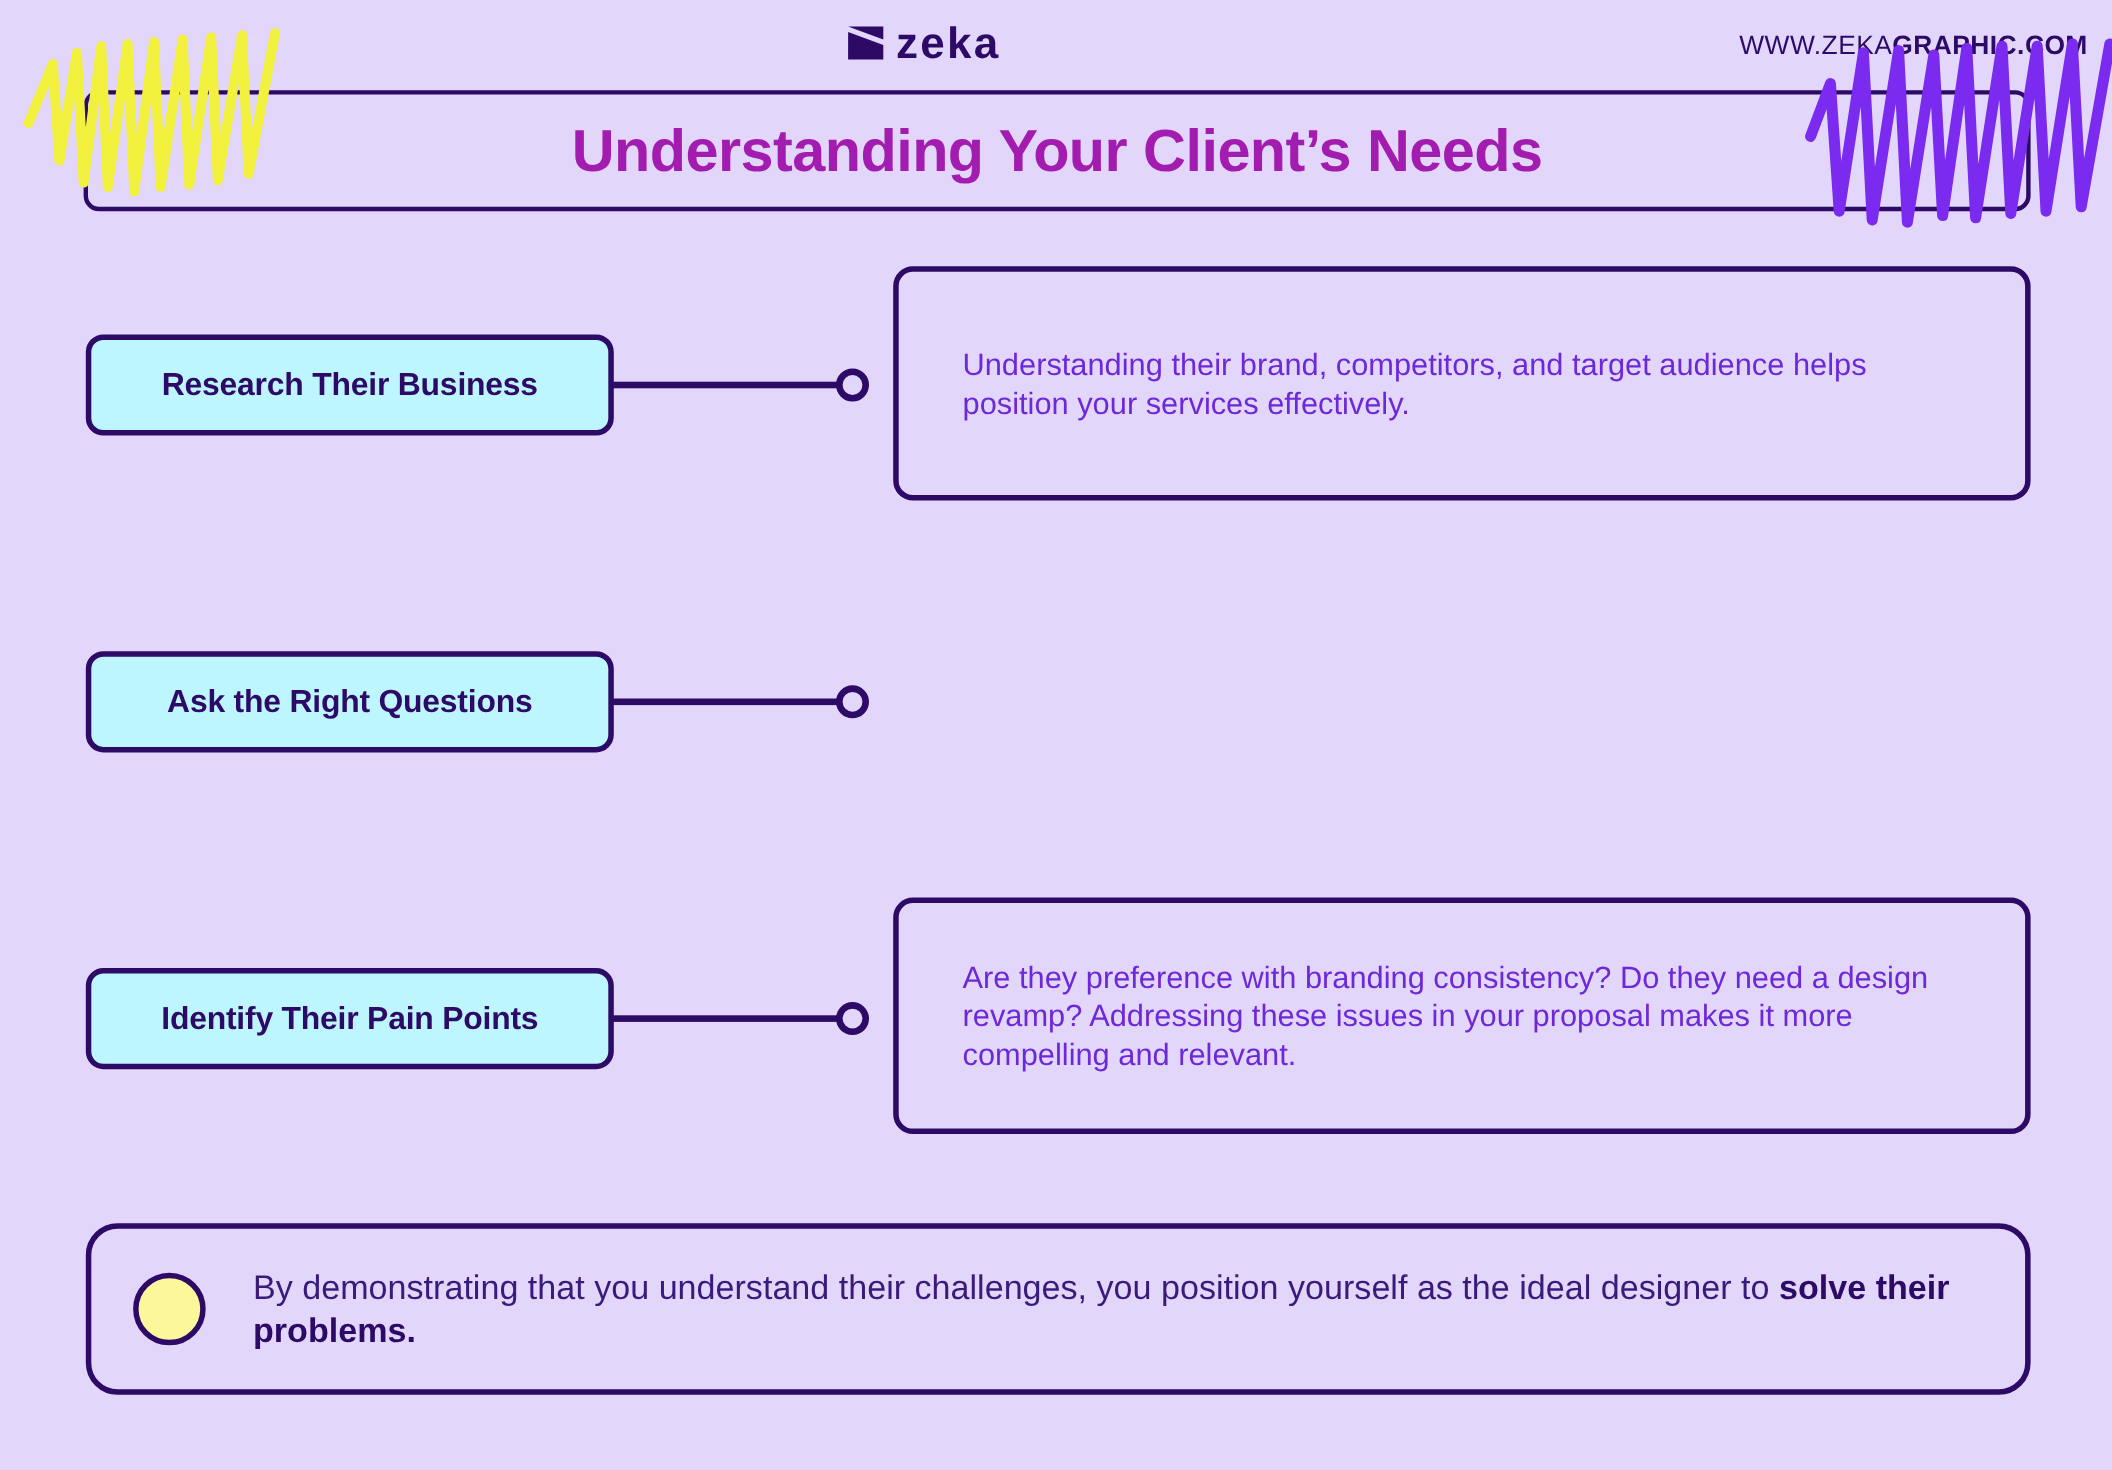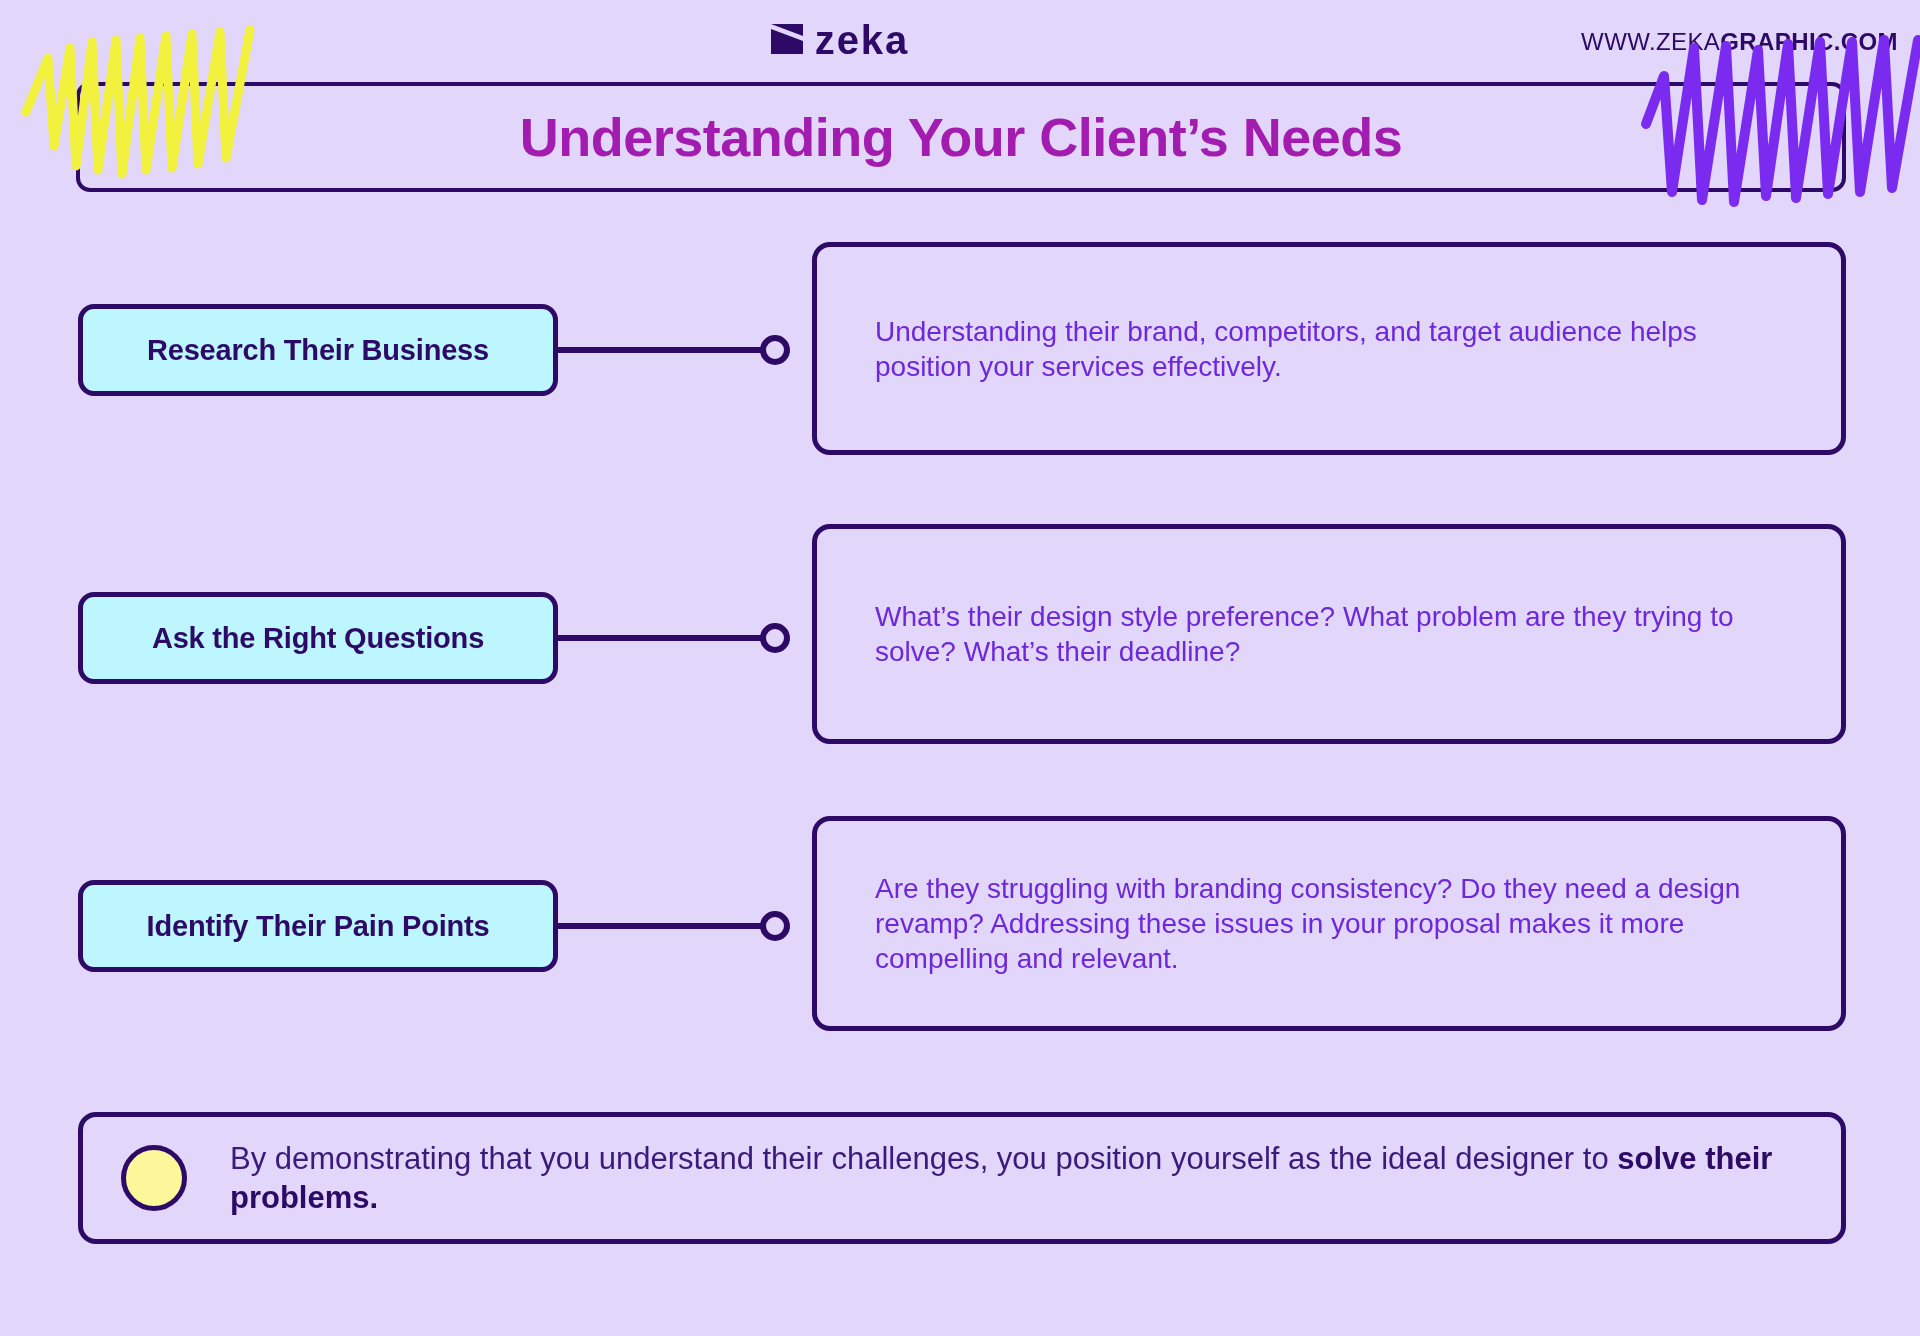--- a/index.html
+++ b/index.html
@@ -179,24 +179,24 @@
   .row-1 .card { top: 0;  height: 213px; }
   .row-2 .card { top: -6px; height: 220px; }
   .row-3 .card { top: -2px; height: 215px; }
 
   
   .footer-banner {
     position: absolute;
     left: 78px;
     top: 1112px;
     width: 1768px;
-    height: 132px;
-    box-sizing: border-box;
-    border: 5px solid #2c0a66;
-    border-radius: 18px;
+    height: 156px;
+    box-sizing: border-box;
+    border: 5px solid #2c0a66;
+    border-radius: 29px;
     display: flex;
     align-items: center;
   }
   .footer-bullet {
     width: 66px;
     height: 66px;
     flex: 0 0 66px;
     margin-left: 38px;
     box-sizing: border-box;
     background: #fbf79a;
@@ -266,33 +266,30 @@
       <div class="card-text">Understanding their brand, competitors, and target audience helps position your services effectively.</div>
     </div>
   </div>
 
   <div class="row row-2">
     <div class="pill">
       <span class="pill-label">Ask the Right Questions</span>
     </div>
     <div class="connector"></div>
     <div class="connector-dot"></div>
-    <div class="card">
-      <div class="card-text">What’s their design style preference? What problem are they trying to solve? What’s their deadline?</div>
-    </div>
   </div>
 
   <div class="row row-3">
     <div class="pill">
       <span class="pill-label">Identify Their Pain Points</span>
     </div>
     <div class="connector"></div>
     <div class="connector-dot"></div>
     <div class="card">
-      <div class="card-text">Are they struggling with branding consistency? Do they need a design revamp? Addressing these issues in your proposal makes it more compelling and relevant.</div>
+      <div class="card-text">Are they preference with branding consistency? Do they need a design revamp? Addressing these issues in your proposal makes it more compelling and relevant.</div>
     </div>
   </div>
 
   <div class="footer-banner">
     <span class="footer-bullet"></span>
     <div class="footer-text">
       <span>By demonstrating that you understand their challenges, you position yourself as the ideal designer to </span><span class="emph">solve their problems.</span>
     </div>
   </div>
 

